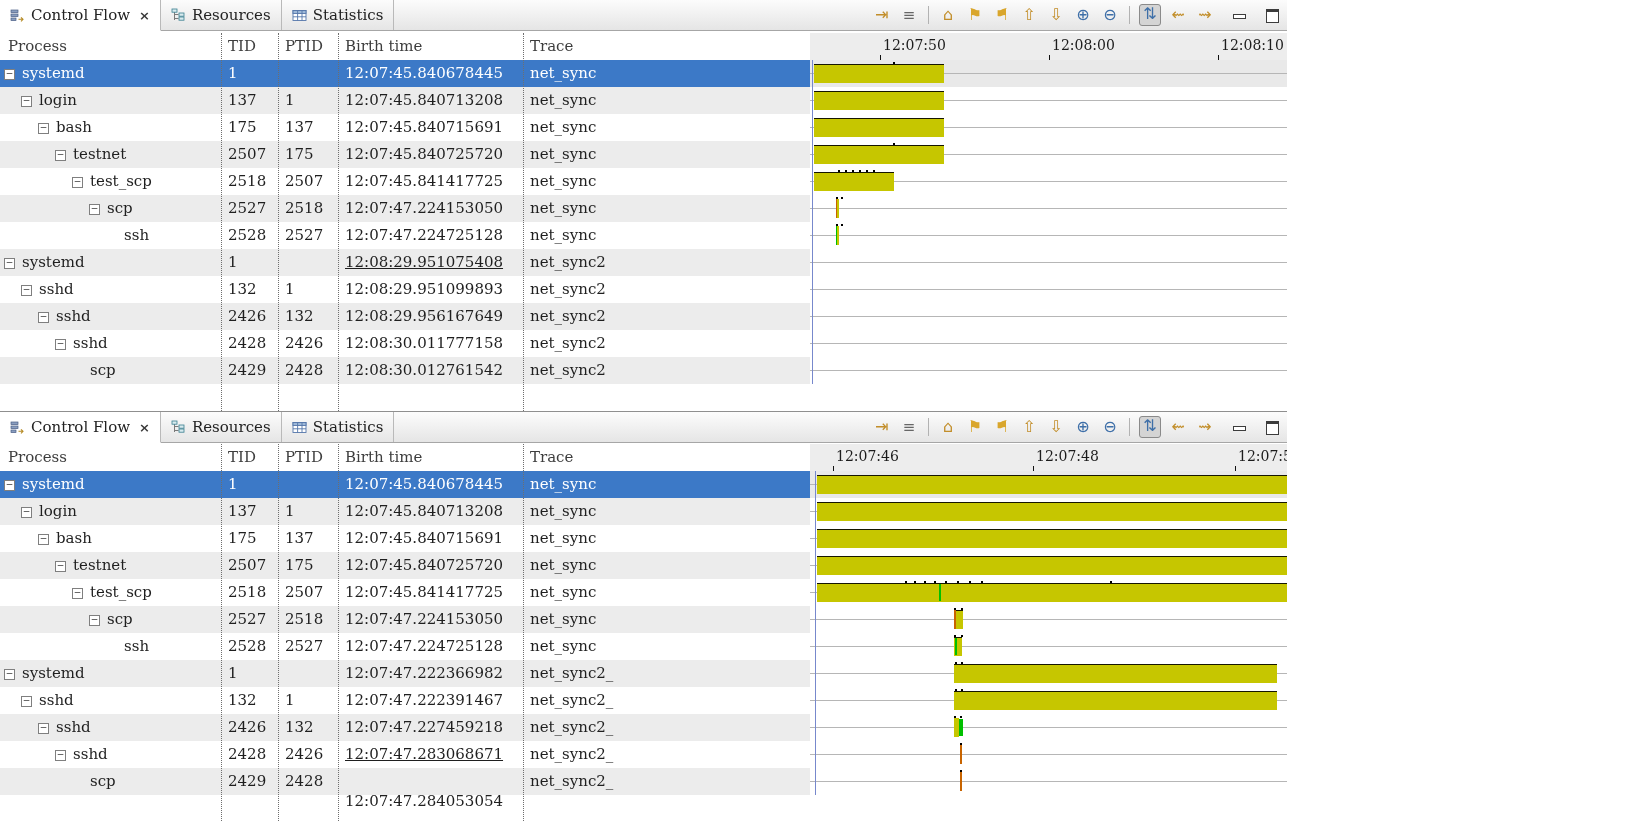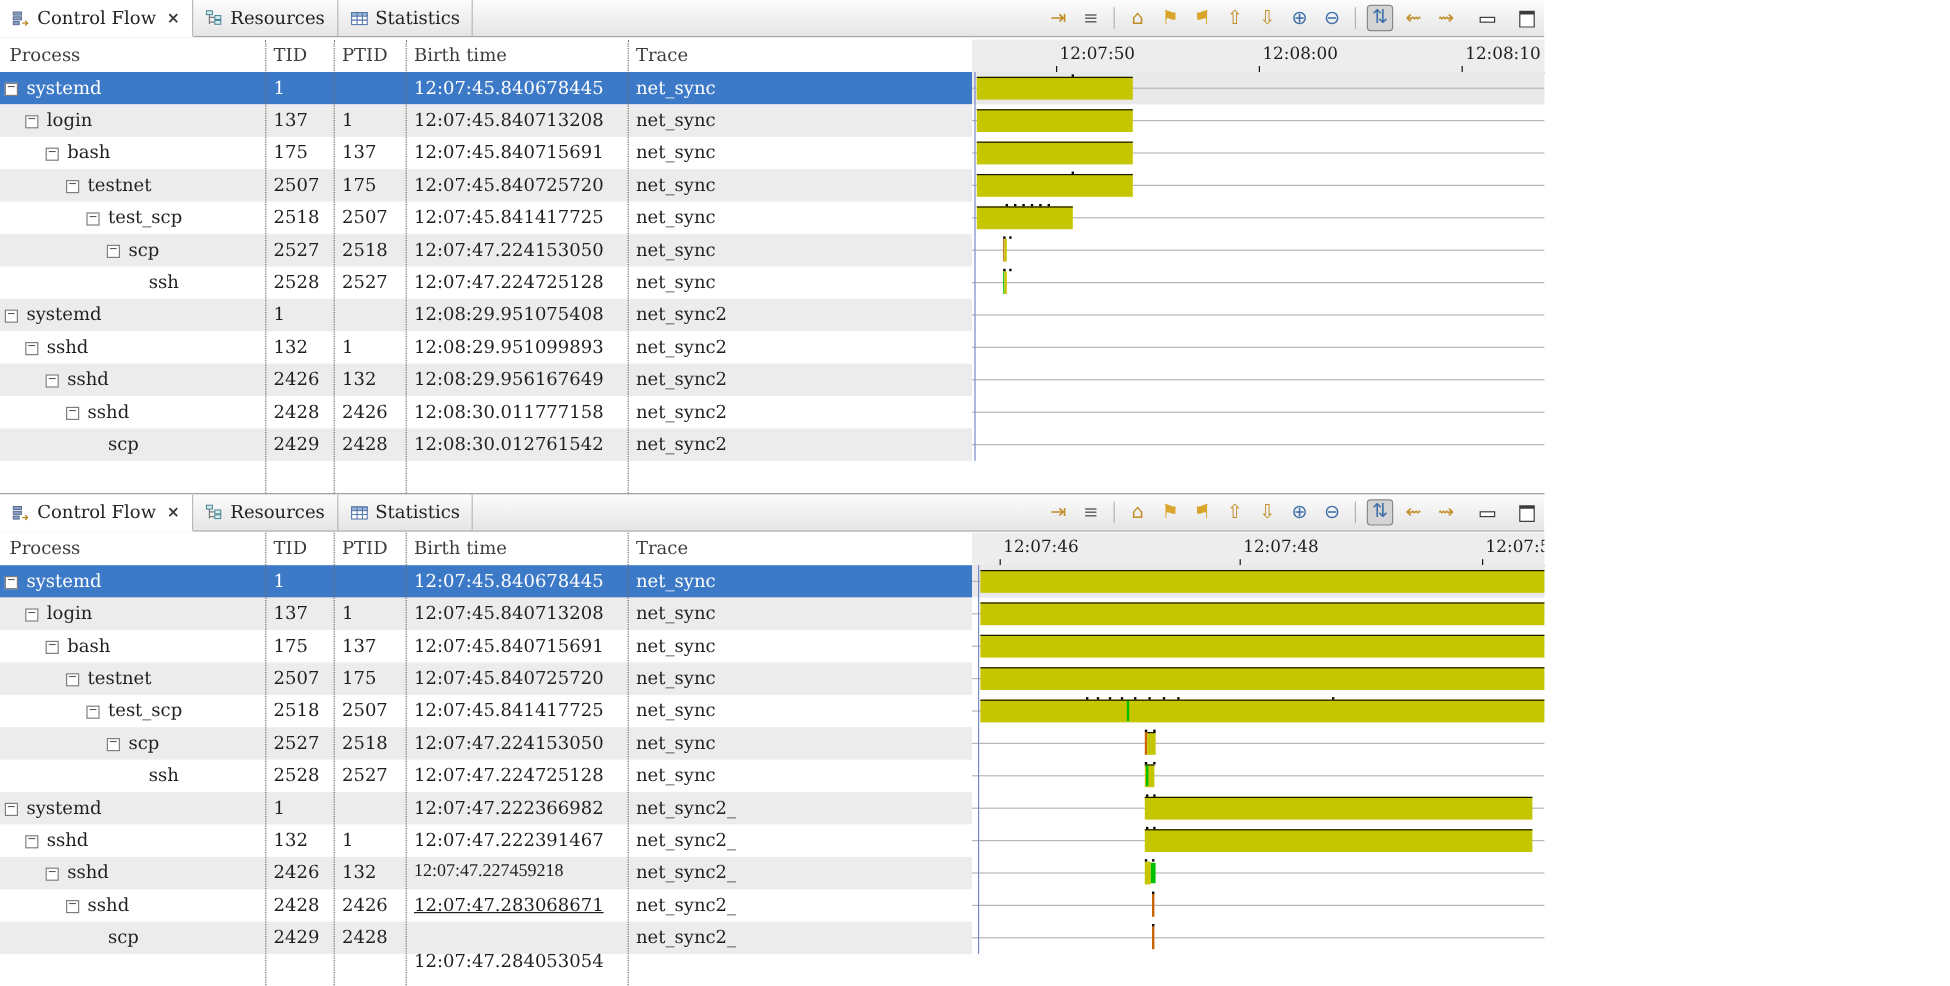--- a/index.html
+++ b/index.html
@@ -189,21 +189,21 @@
         <span class="cell" style="left: 228px;">2528</span>
         <span class="cell" style="left: 285px;">2527</span>
         <span class="cell" style="left: 345px;">12:07:47.224725128</span>
         <span class="cell" style="left: 530px;">net_sync</span>
       </div>
       <div class="trow alt" style="top: 189px;">
         <span class="ebox" style="left: 4px;">−</span>
         <span class="cell" style="left: 22px;">systemd</span>
         <span class="cell" style="left: 228px;">1</span>
         <span class="cell" style="left: 285px;"></span>
-        <span class="cell" style="left: 345px;">12:08:29.951075408</span>
+        <span class="cell" style="left: 345px; text-decoration: underline;">12:08:29.951075408</span>
         <span class="cell" style="left: 530px;">net_sync2</span>
       </div>
       <div class="trow" style="top: 216px;">
         <span class="ebox" style="left: 21px;">−</span>
         <span class="cell" style="left: 39px;">sshd</span>
         <span class="cell" style="left: 228px;">132</span>
         <span class="cell" style="left: 285px;">1</span>
         <span class="cell" style="left: 345px;">12:08:29.951099893</span>
         <span class="cell" style="left: 530px;">net_sync2</span>
       </div>
@@ -429,21 +429,21 @@
         <span class="cell" style="left: 228px;">132</span>
         <span class="cell" style="left: 285px;">1</span>
         <span class="cell" style="left: 345px;">12:07:47.222391467</span>
         <span class="cell" style="left: 530px;">net_sync2_</span>
       </div>
       <div class="trow alt" style="top: 243px;">
         <span class="ebox" style="left: 38px;">−</span>
         <span class="cell" style="left: 56px;">sshd</span>
         <span class="cell" style="left: 228px;">2426</span>
         <span class="cell" style="left: 285px;">132</span>
-        <span class="cell" style="left: 345px; font-family: Liberation Serif, serif;">12:07:47.227459218</span>
+        <span class="cell" style="left: 345px;">12:07:47.227459218</span>
         <span class="cell" style="left: 530px;">net_sync2_</span>
       </div>
       <div class="trow" style="top: 270px;">
         <span class="ebox" style="left: 55px;">−</span>
         <span class="cell" style="left: 73px;">sshd</span>
         <span class="cell" style="left: 228px;">2428</span>
         <span class="cell" style="left: 285px;">2426</span>
         <span class="cell" style="left: 345px; text-decoration: underline;">12:07:47.283068671</span>
         <span class="cell" style="left: 530px;">net_sync2_</span>
       </div>

